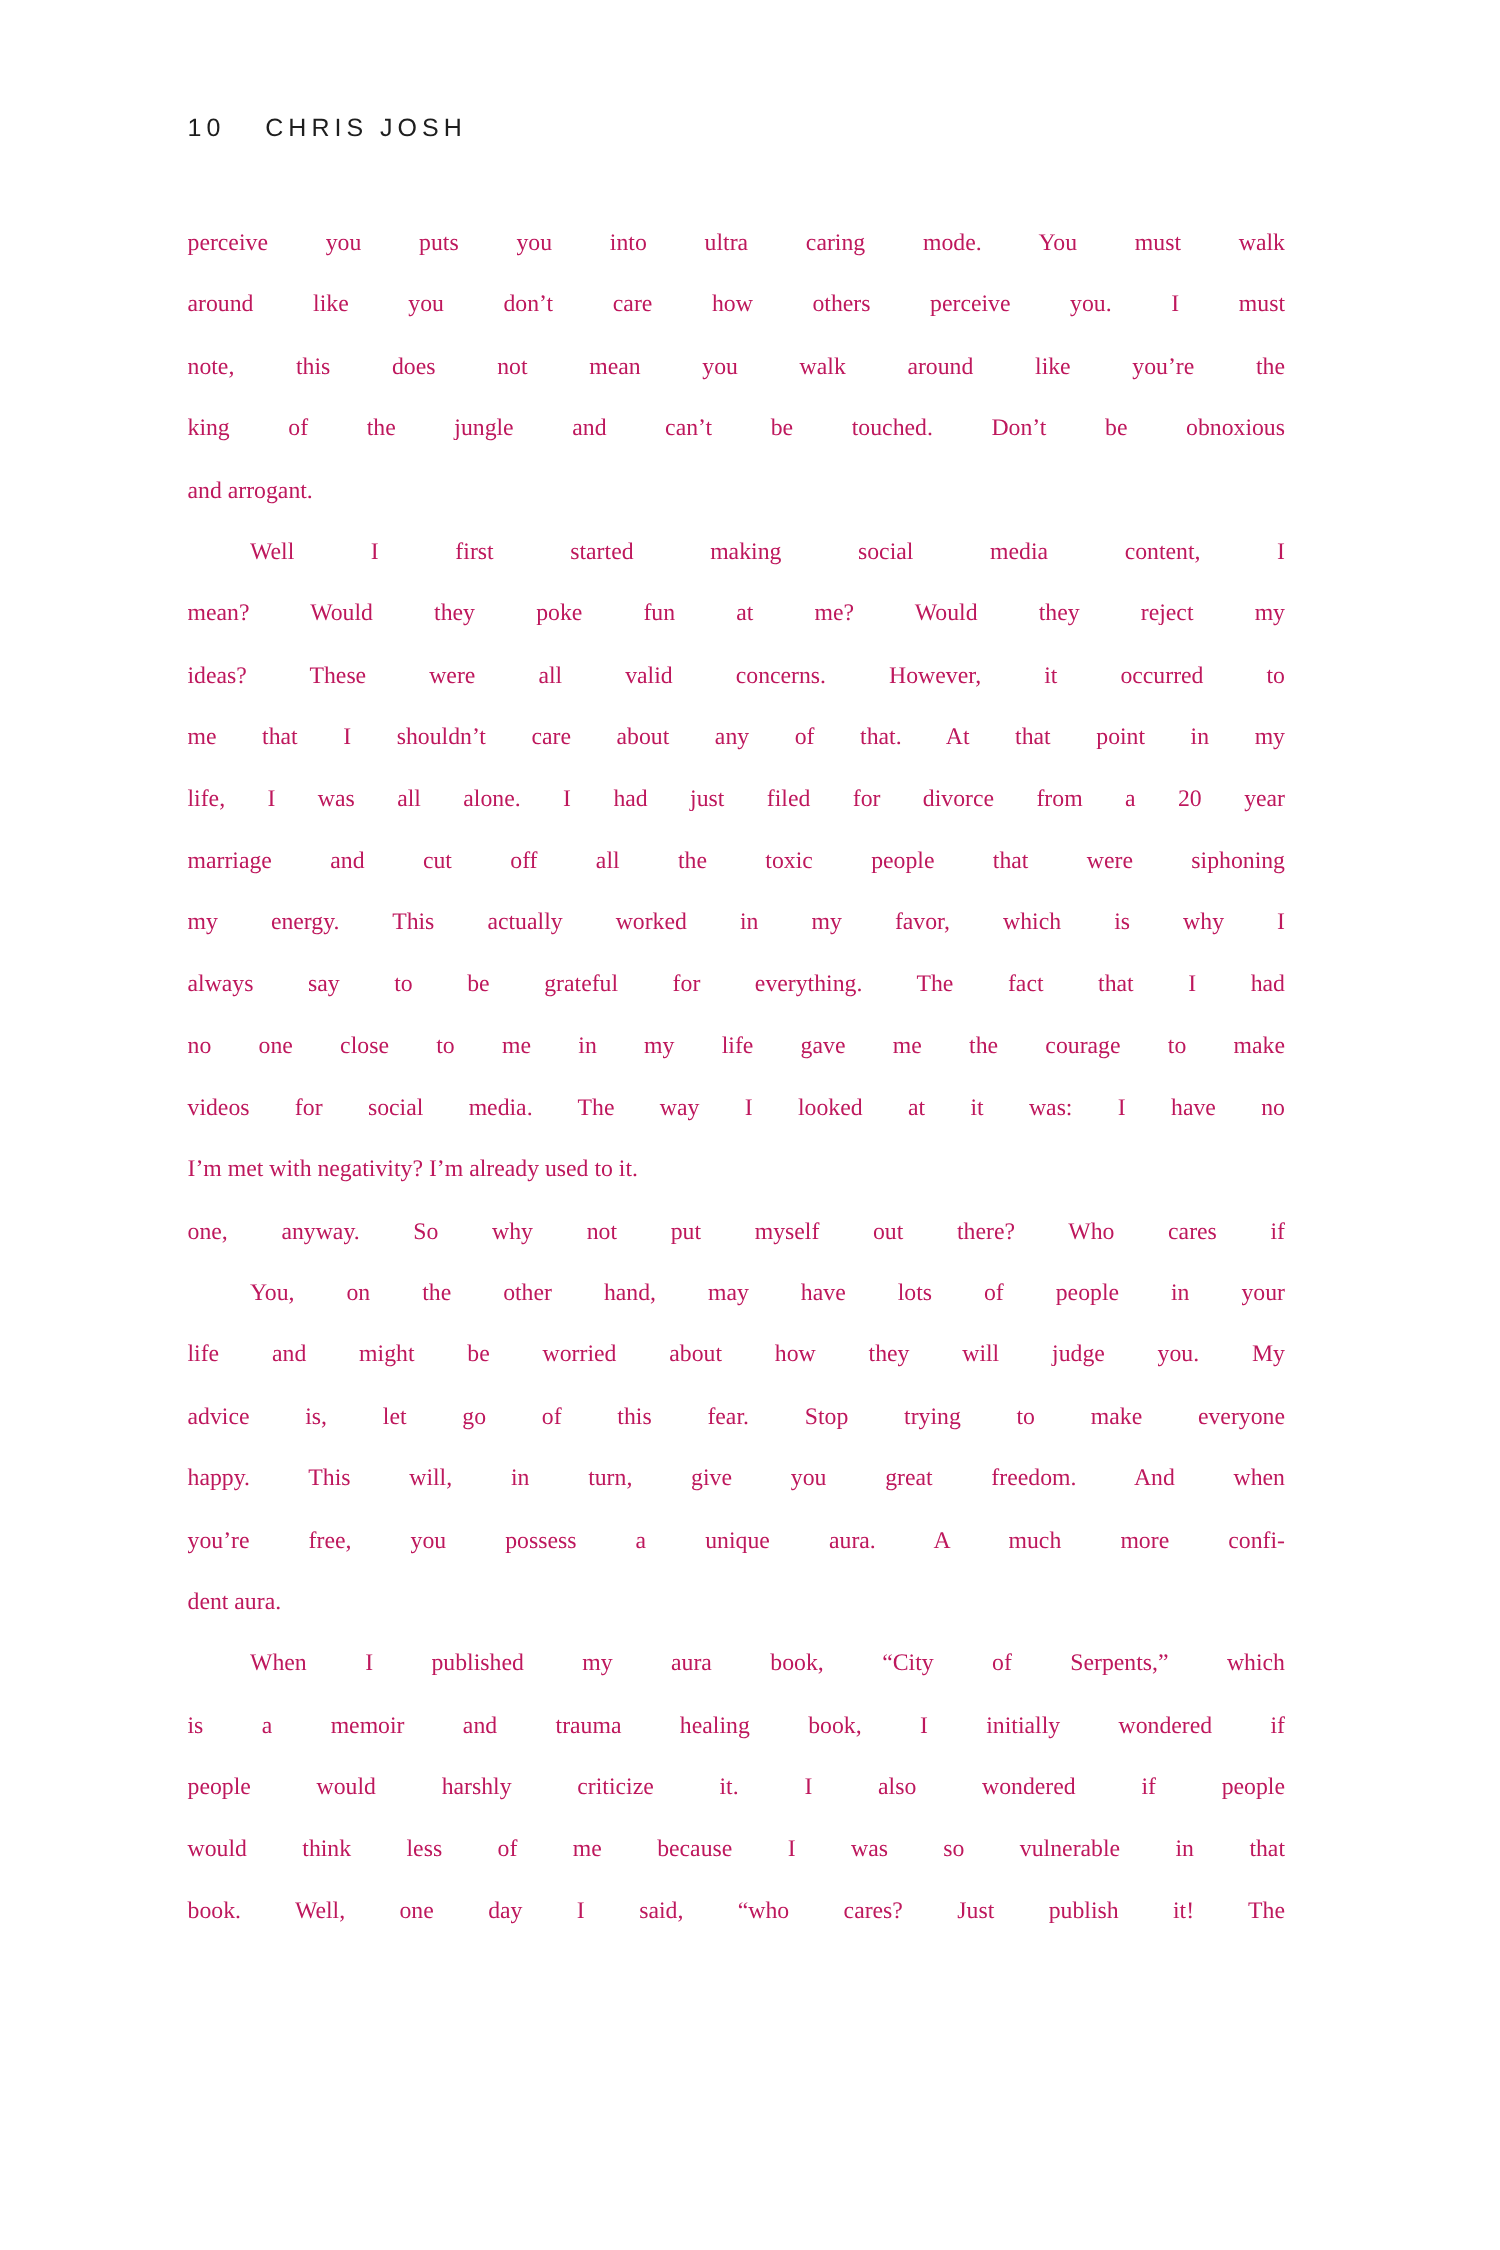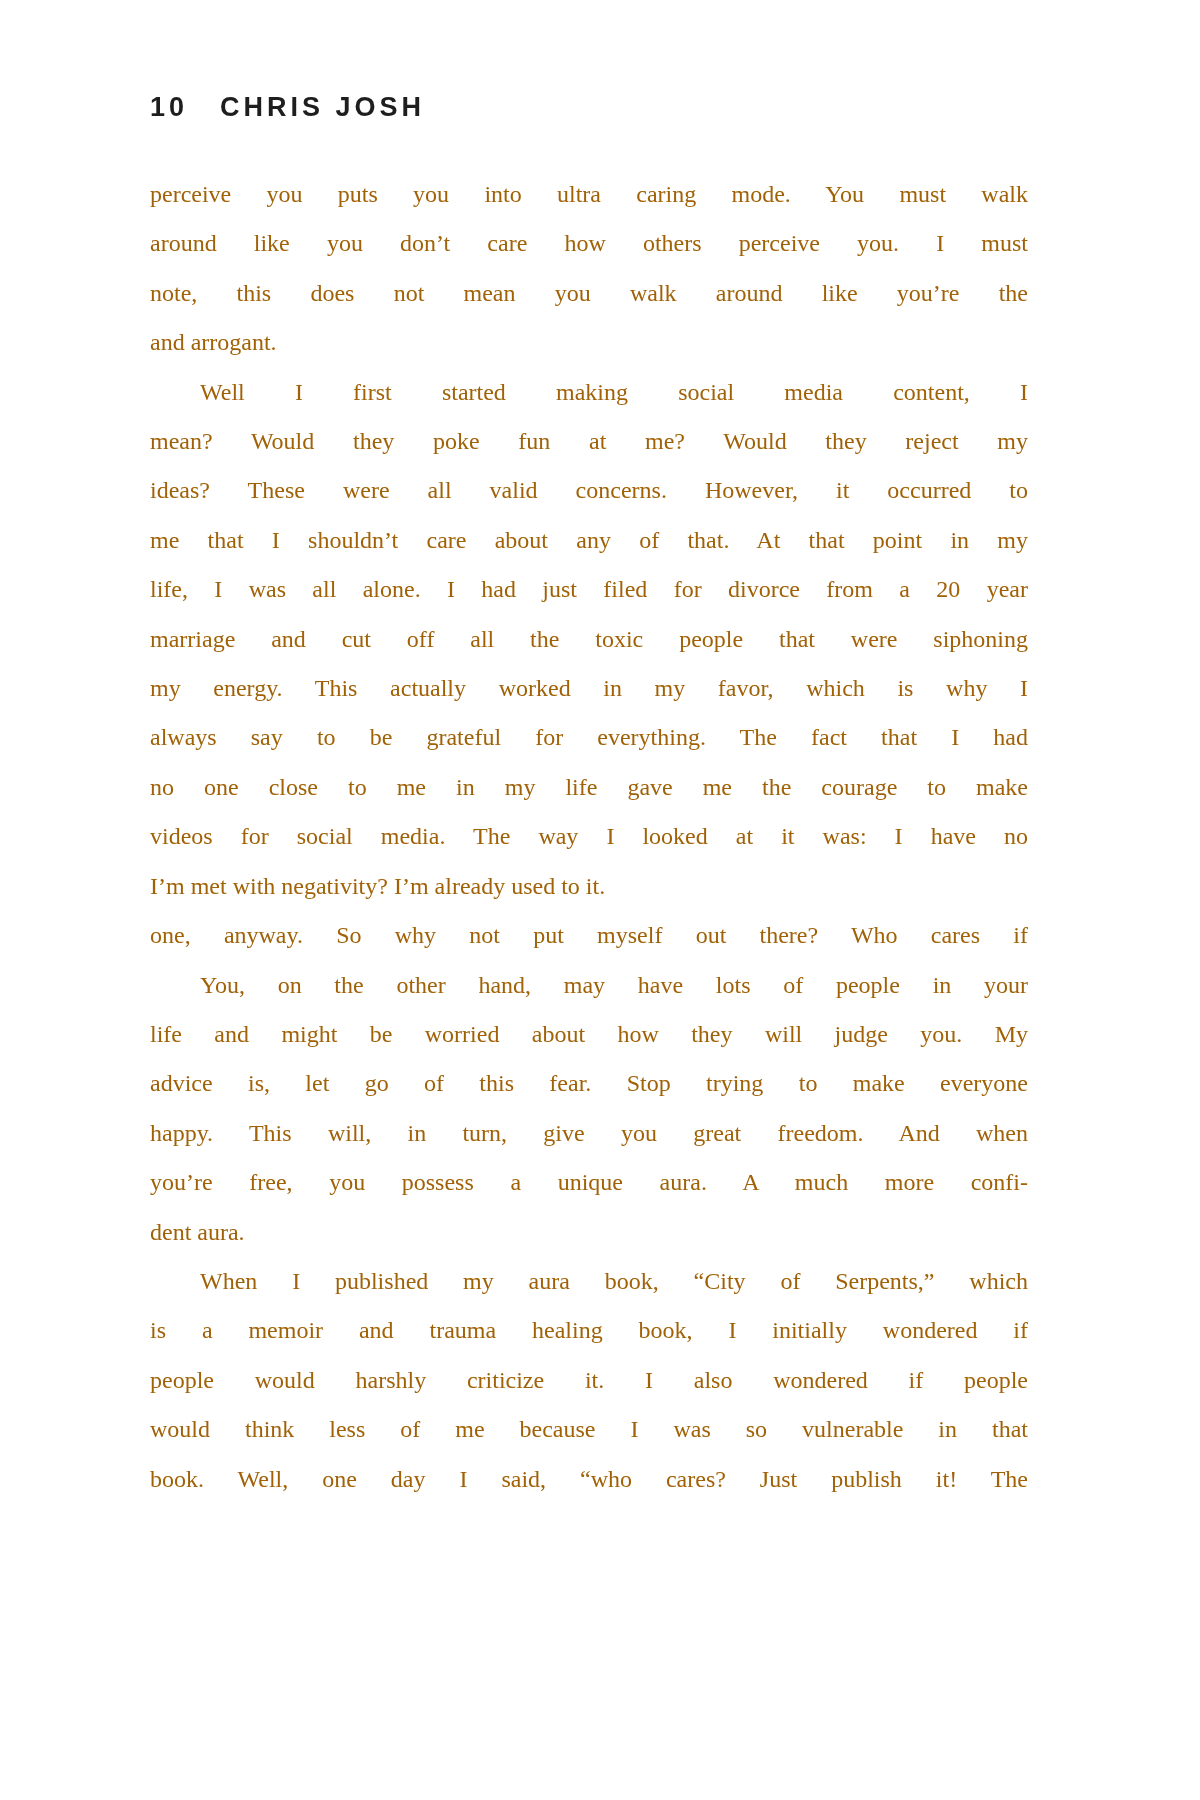--- a/index.html
+++ b/index.html
@@ -8,56 +8,57 @@
     width: 1200px;
     height: 1800px;
     background: #ffffff;
     overflow: hidden;
   }
   .running-head {
     position: absolute;
     left: 150px;
     top: 92px;
     font-family: "Liberation Sans", "DejaVu Sans", sans-serif;
-    font-size: 27px;
-    font-weight: 700;
+    font-size: 20px;
+    font-weight: 400;
     letter-spacing: 4px;
     color: #1e1e1e;
     white-space: nowrap;
   }
   .running-head .pagenum { margin-right: 32px; }
   .body-text {
     position: absolute;
     left: 150px;
     top: 170px;
     width: 878px;
     font-family: "Liberation Serif", "DejaVu Serif", serif;
-    font-size: 24px;
+    font-size: 19px;
     line-height: 49.4px;
-    color: #a16207;
+    color: #be185d;
   }
   .line {
     text-align: justify;
     text-align-last: justify;
   }
   .line.para-end { text-align-last: left; }
   .line.indent { text-indent: 50px; }
 </style>
 </head>
 <body>
 
 <div class="page">
   <header class="running-head">
     <span class="pagenum">10</span><span class="author">CHRIS JOSH</span>
   </header>
 
   <main class="body-text" id="body-text">
       <div class="line">perceive you puts you into ultra caring mode. You must walk</div>
       <div class="line">around like you don’t care how others perceive you. I must</div>
       <div class="line">note, this does not mean you walk around like you’re the</div>
+      <div class="line">king of the jungle and can’t be touched. Don’t be obnoxious</div>
       <div class="line para-end">and arrogant.</div>
       <div class="line indent">Well I first started making social media content, I</div>
       <div class="line">mean? Would they poke fun at me? Would they reject my</div>
       <div class="line">ideas? These were all valid concerns. However, it occurred to</div>
       <div class="line">me that I shouldn’t care about any of that. At that point in my</div>
       <div class="line">life, I was all alone. I had just filed for divorce from a 20 year</div>
       <div class="line">marriage and cut off all the toxic people that were siphoning</div>
       <div class="line">my energy. This actually worked in my favor, which is why I</div>
       <div class="line">always say to be grateful for everything. The fact that I had</div>
       <div class="line">no one close to me in my life gave me the courage to make</div>

